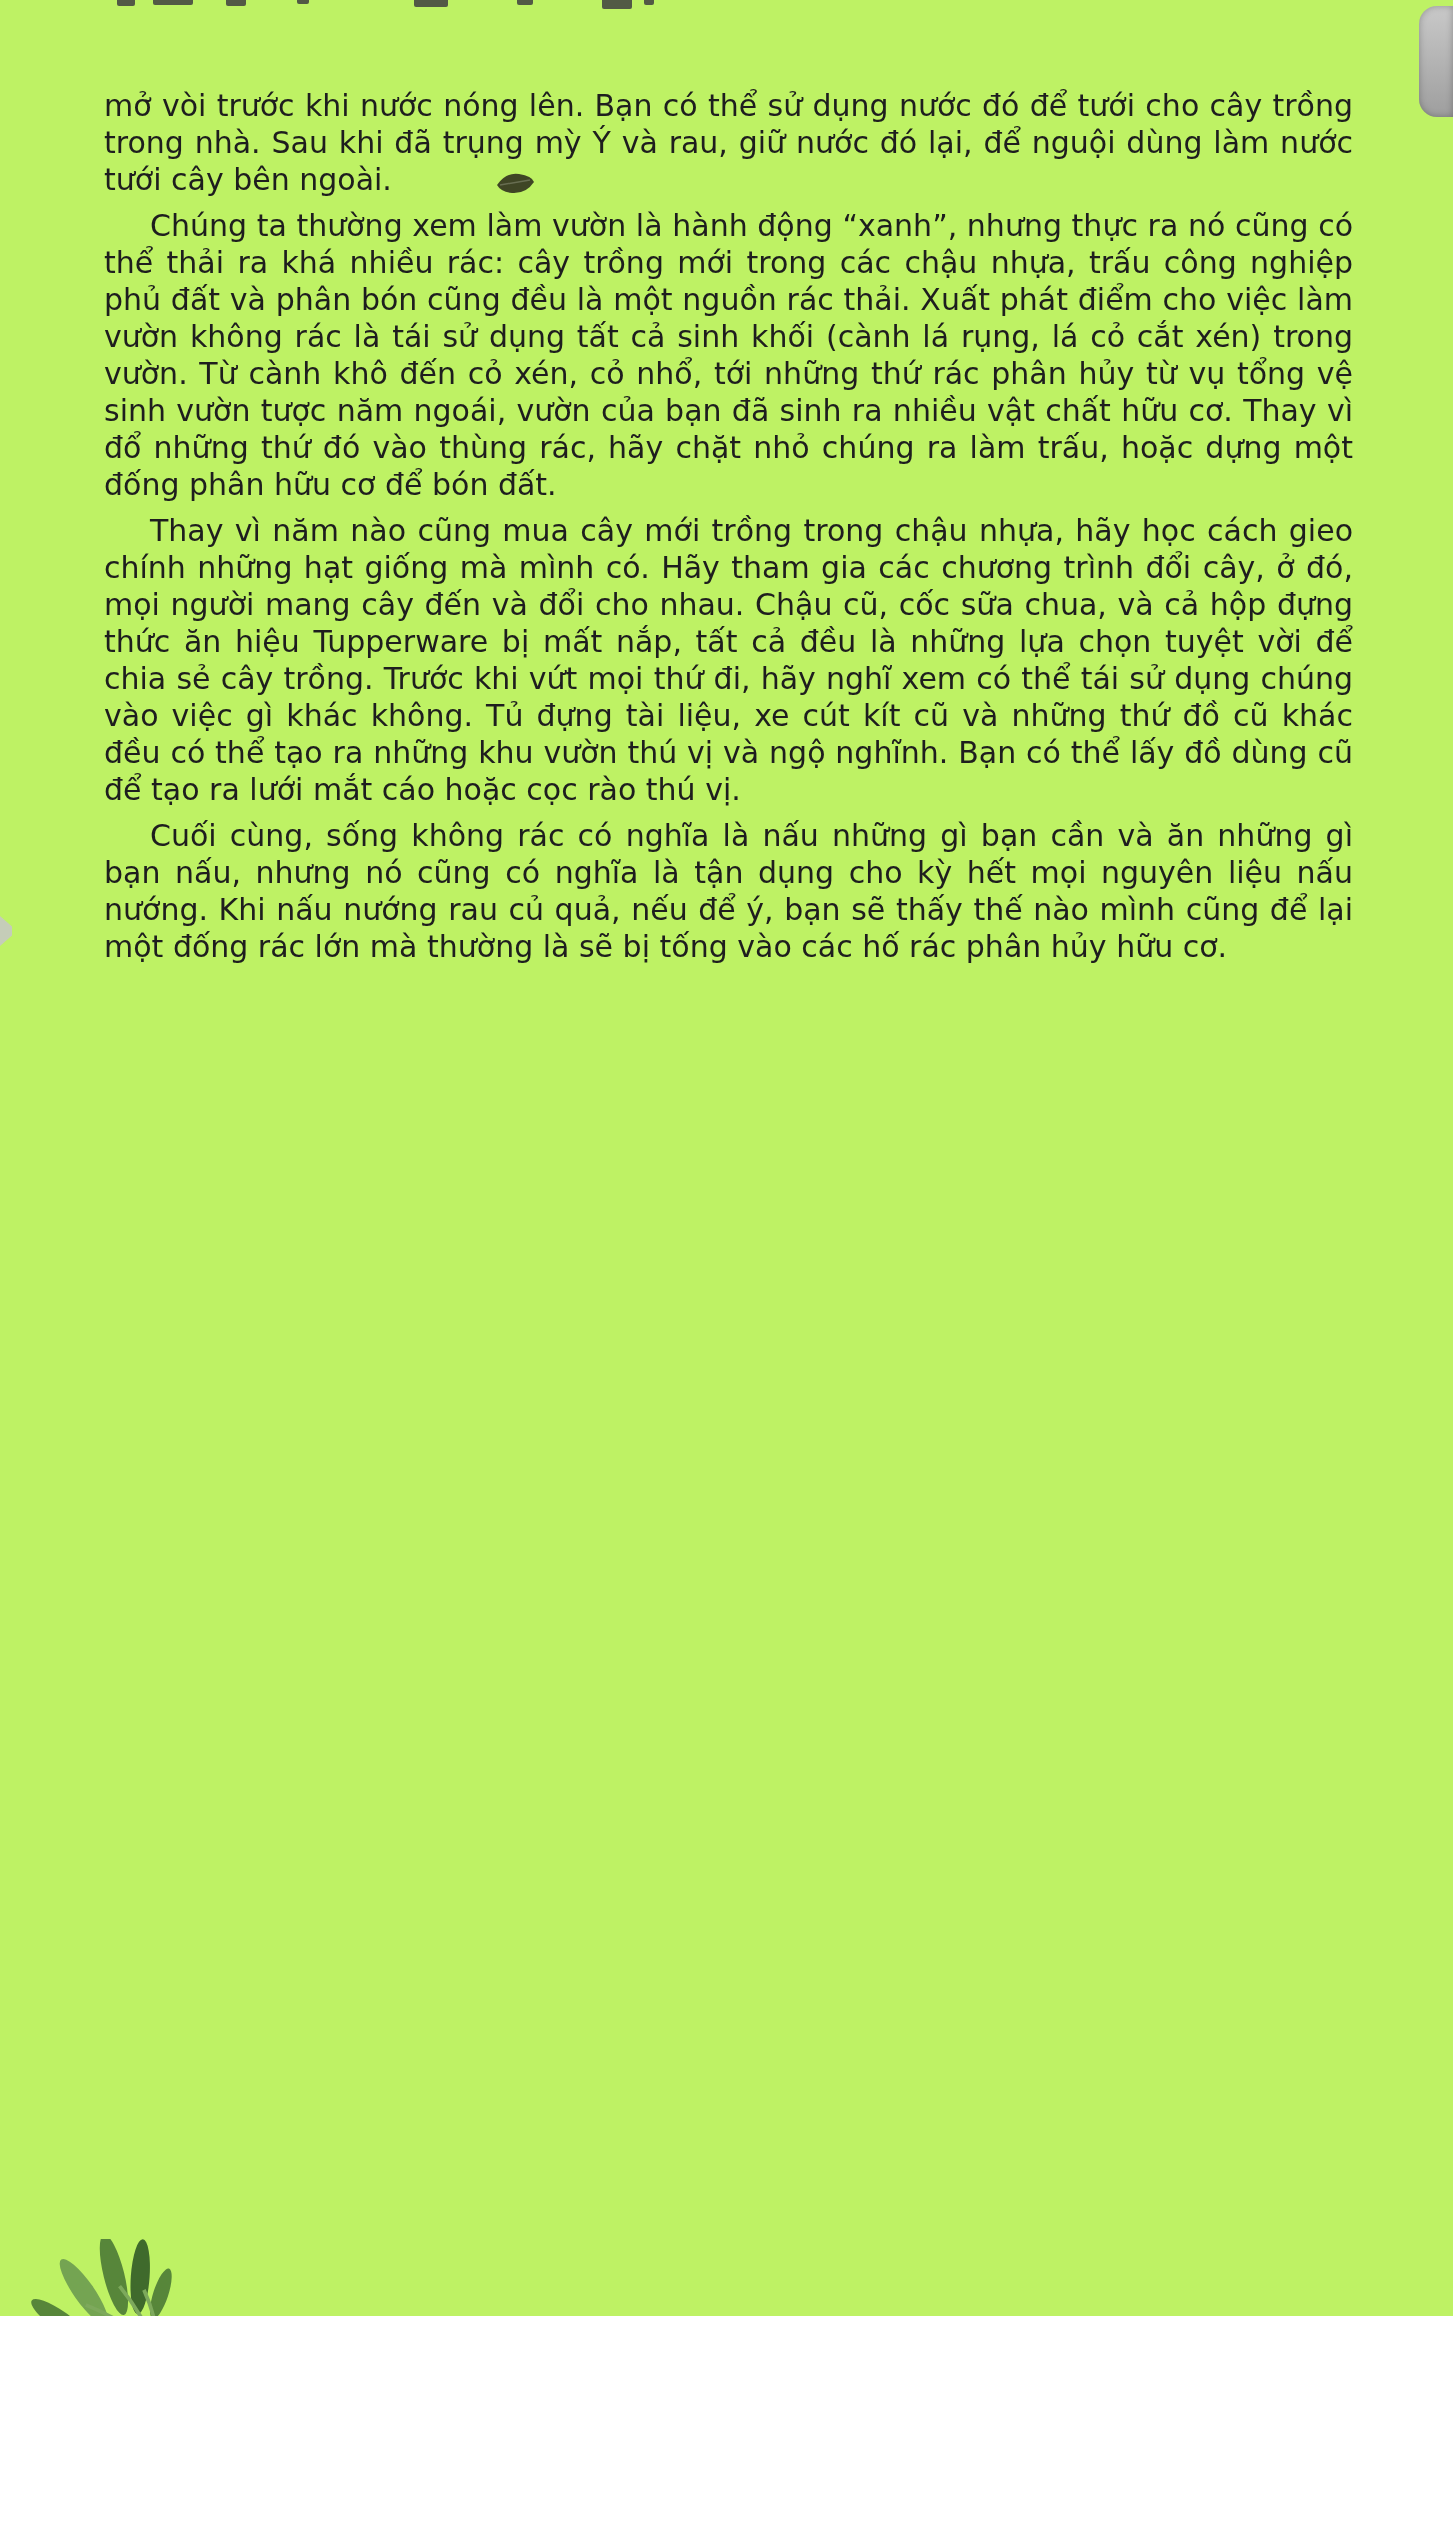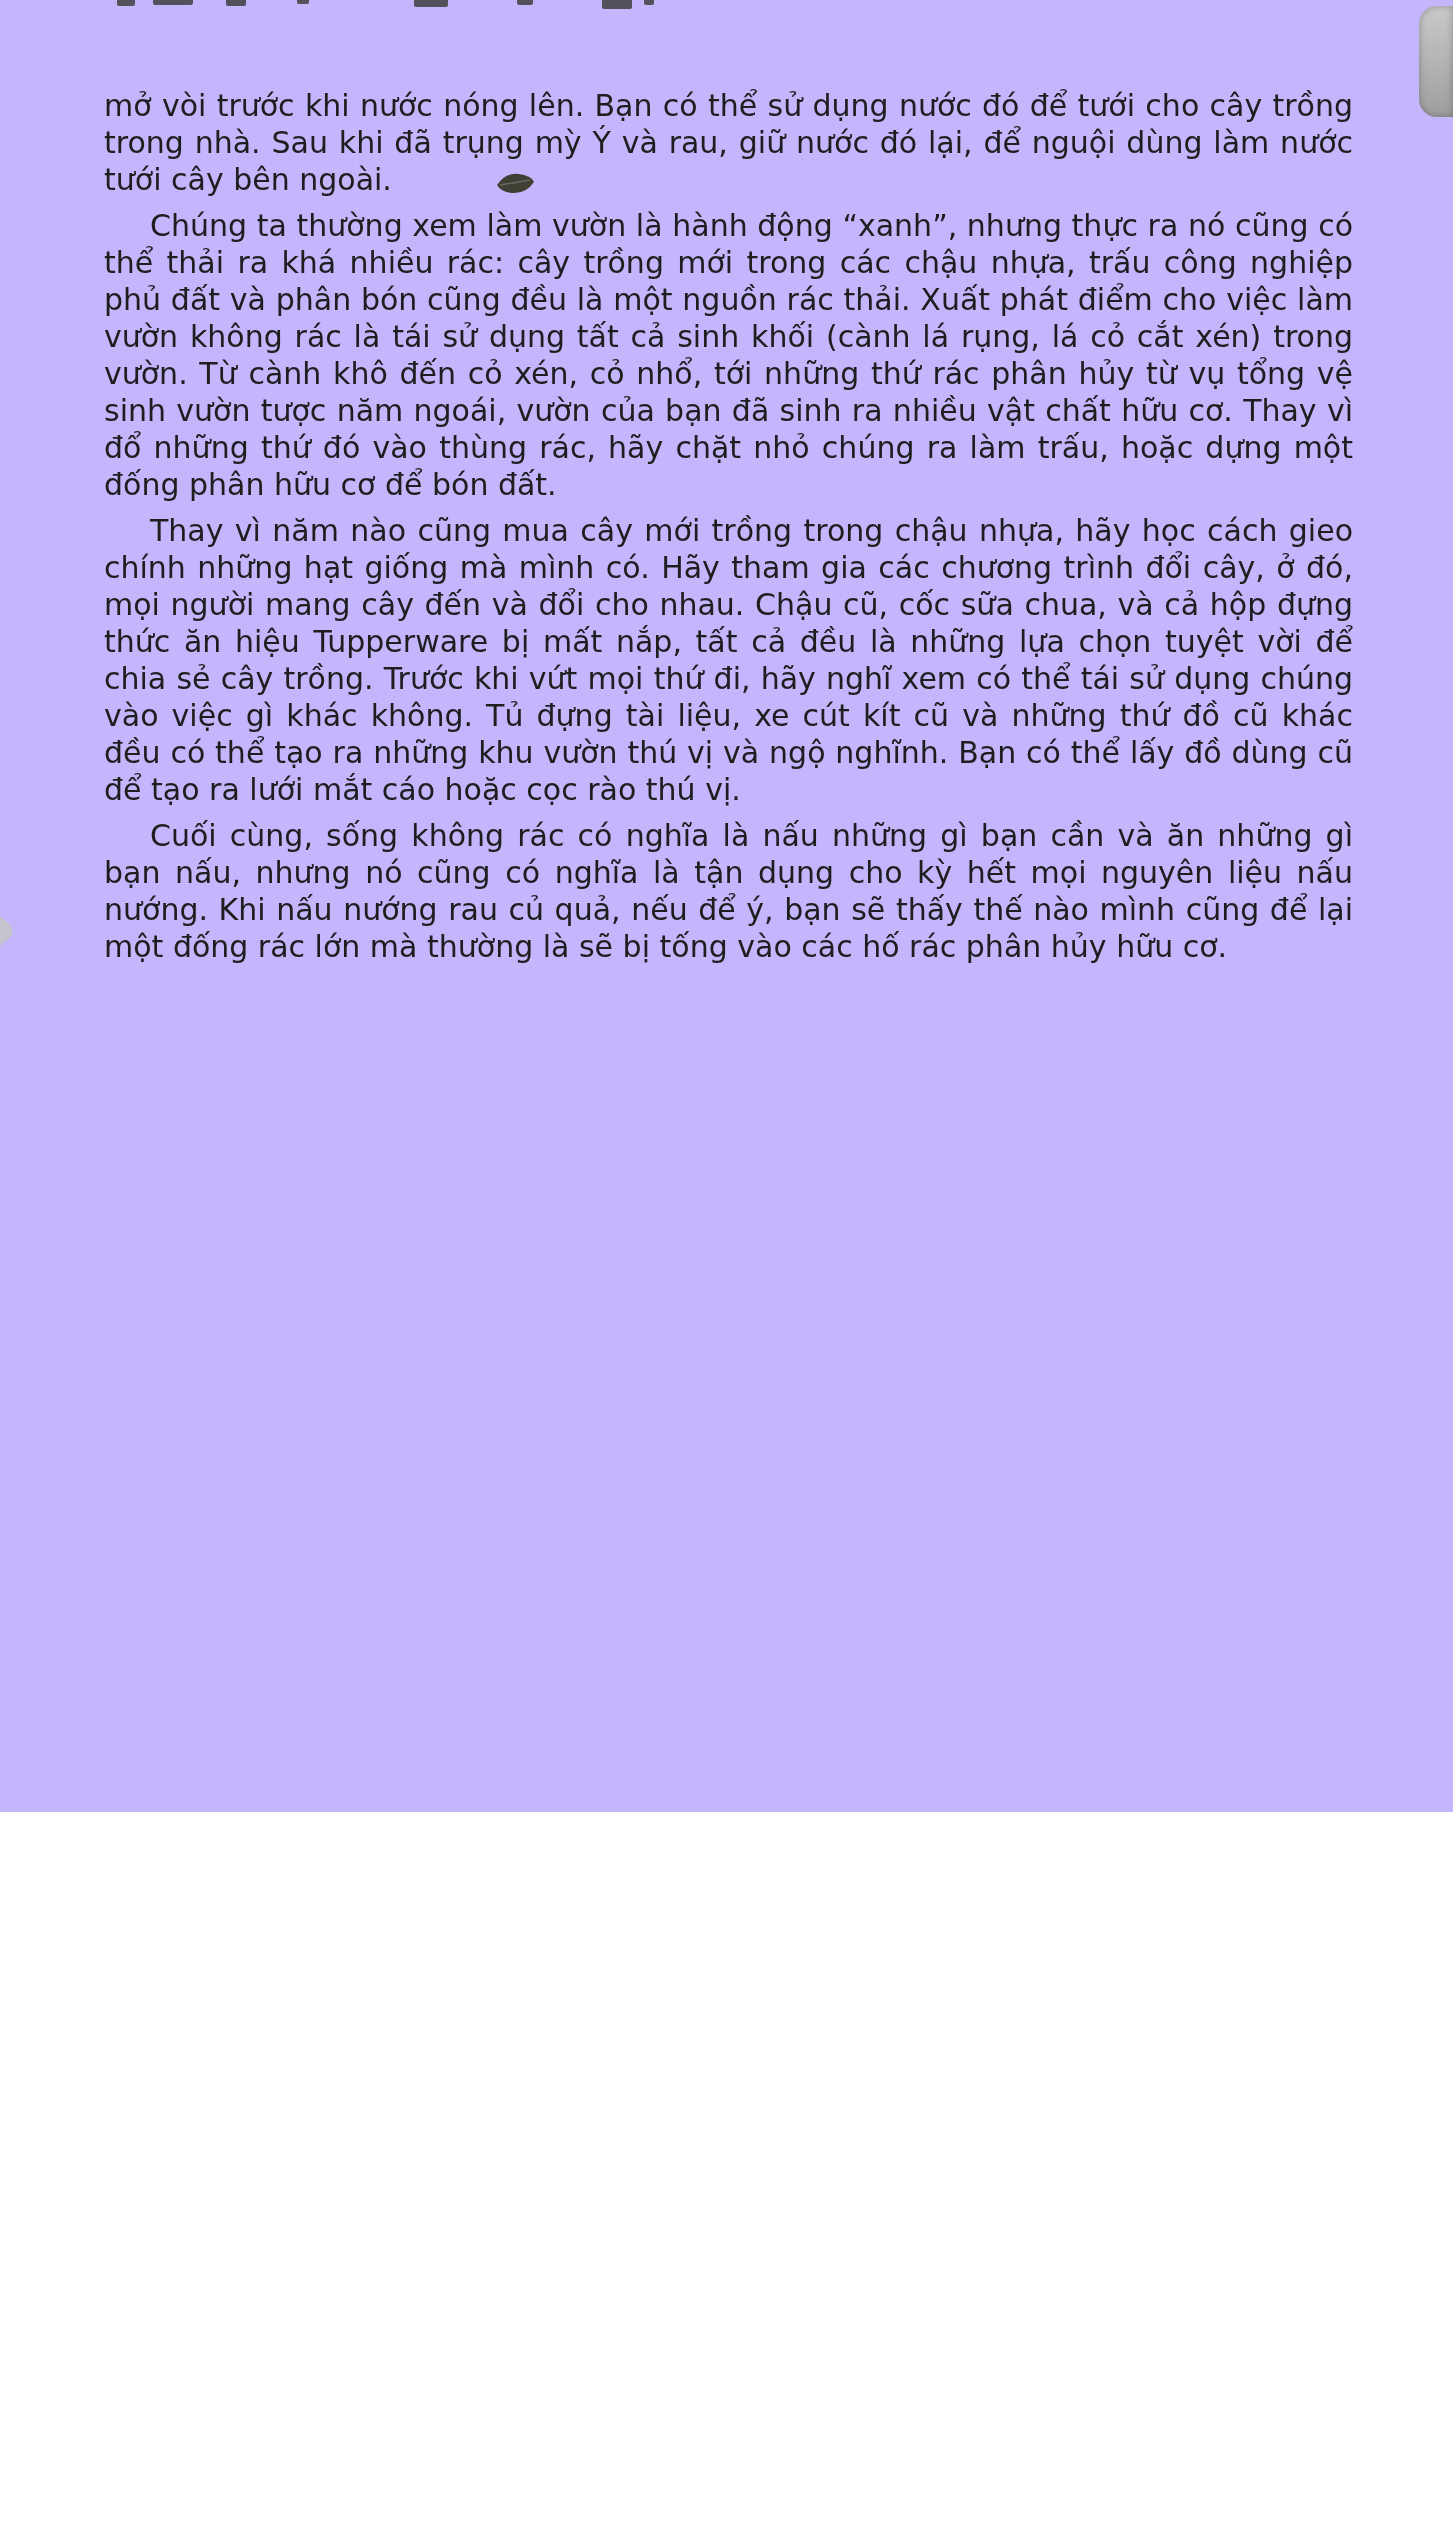--- a/index.html
+++ b/index.html
@@ -1,21 +1,21 @@
 <!DOCTYPE html>
 <html lang="vi"><head>
 <meta charset="utf-8">
 <style>
   * { margin: 0; padding: 0; box-sizing: border-box; }
   html, body { background: #ffffff; }
   .page {
     position: relative;
     width: 1453px;
-    height: 1812px;
-    background: #c4b5fd;
+    height: 2316px;
+    background: #bef264;
     overflow: hidden;
     font-family: "DejaVu Sans", "Liberation Sans", sans-serif;
   }
 
   
   .text-block {
     position: absolute;
     left: 104px;
     top: 87px;
     width: 1249px;

